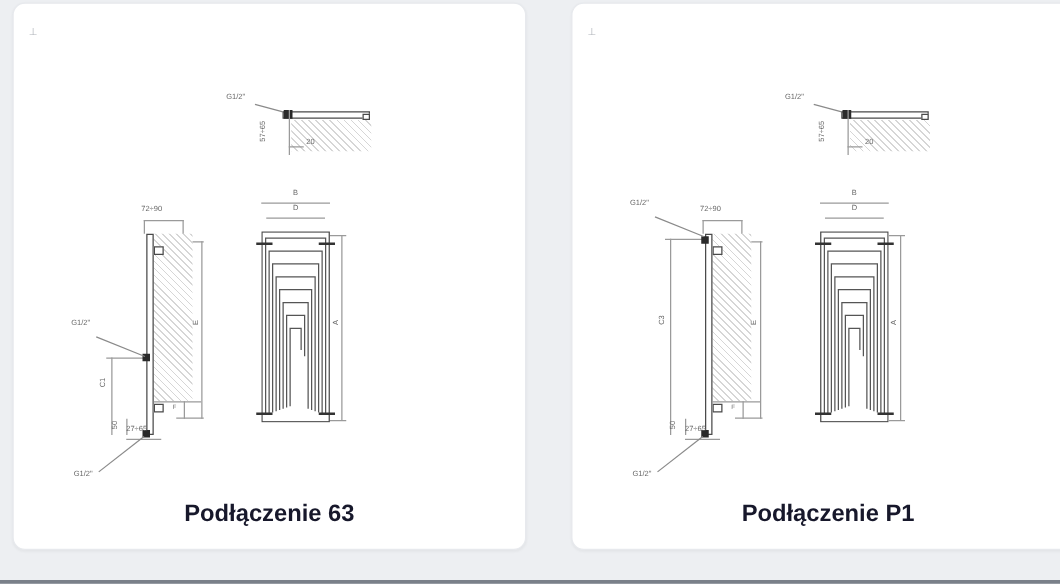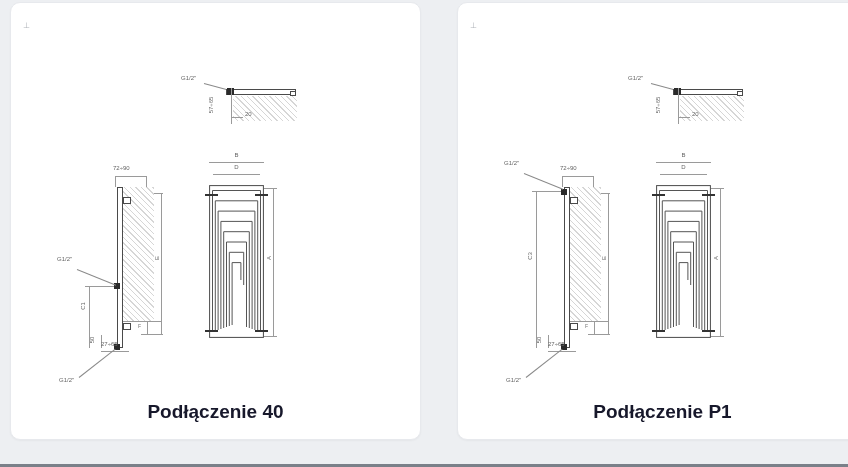--- a/index.html
+++ b/index.html
@@ -181,21 +181,21 @@
     <div class="dline fv-bdim"></div>
     <div class="lbl fv-blbl">B</div>
     <div class="dline fv-ddim"></div>
     <div class="lbl fv-dlbl">D</div>
     <div class="dline fv-adim"></div>
     <div class="dline fv-a-ext-t"></div>
     <div class="dline fv-a-ext-b"></div>
     <div class="vlbl fv-albl">A</div>
   </div>
 
-  <div class="caption">Podłączenie 40</div>
+  <div class="caption">Podłączenie 63</div>
 </div>
 
 <div class="card card-b">
   <div class="corner-mark">⊥</div>
 
   <div>
     <div class="lbl td-g12">G1/2"</div>
     <div class="leader td-leader"></div>
     <div class="td-bar"></div>
     <div class="td-endsq"></div>

